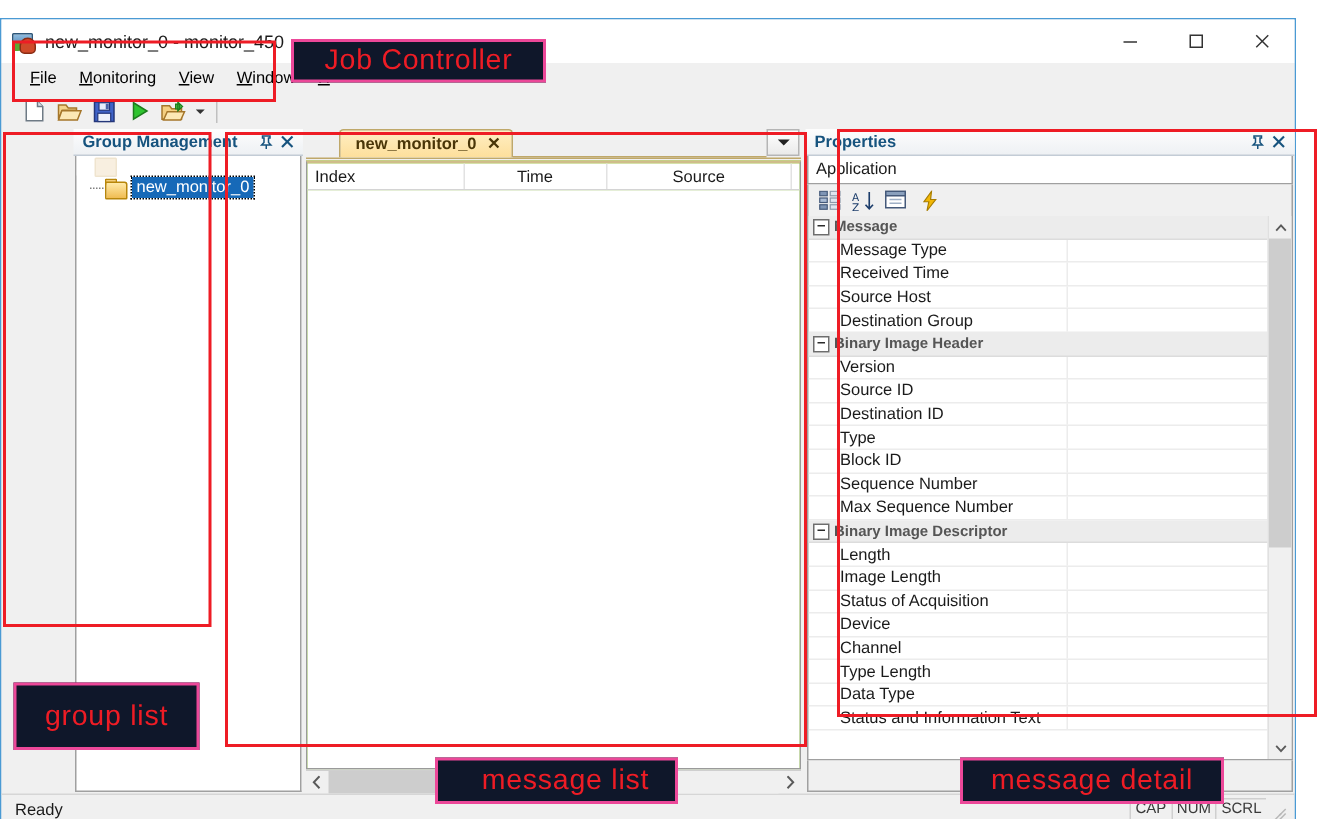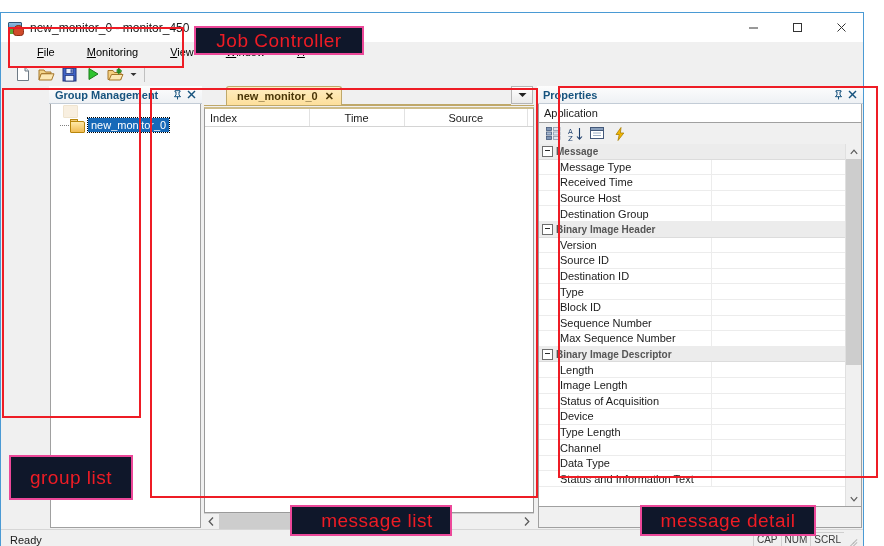--- a/index.html
+++ b/index.html
@@ -87,21 +87,20 @@
     display: flex;
     align-items: center;
     padding-left: 12px;
     flex: 0 0 auto;
   }
   .menu-item {
     font-size: 11px;
     color: #000;
     padding: 2px 8px 2px 7px;
     white-space: nowrap;
-    margin-left: 17px;
   }
   .menu-item .mn {
     text-decoration: underline;
   }
 
   
   .toolbar {
     height: 24px;
     background: #f0f0f0;
     display: flex;
@@ -843,25 +842,25 @@
           </div>
           <div class="pg-row prop">
             <span class="pg-name">Status of Acquisition</span>
             <span class="pg-value"></span>
           </div>
           <div class="pg-row prop">
             <span class="pg-name">Device</span>
             <span class="pg-value"></span>
           </div>
           <div class="pg-row prop">
+            <span class="pg-name">Channel</span>
+            <span class="pg-value"></span>
+          </div>
+          <div class="pg-row prop">
             <span class="pg-name">Type Length</span>
-            <span class="pg-value"></span>
-          </div>
-          <div class="pg-row prop">
-            <span class="pg-name">Channel</span>
             <span class="pg-value"></span>
           </div>
           <div class="pg-row prop">
             <span class="pg-name">Data Type</span>
             <span class="pg-value"></span>
           </div>
           <div class="pg-row prop">
             <span class="pg-name">Status and Information Text</span>
             <span class="pg-value"></span>
           </div>

